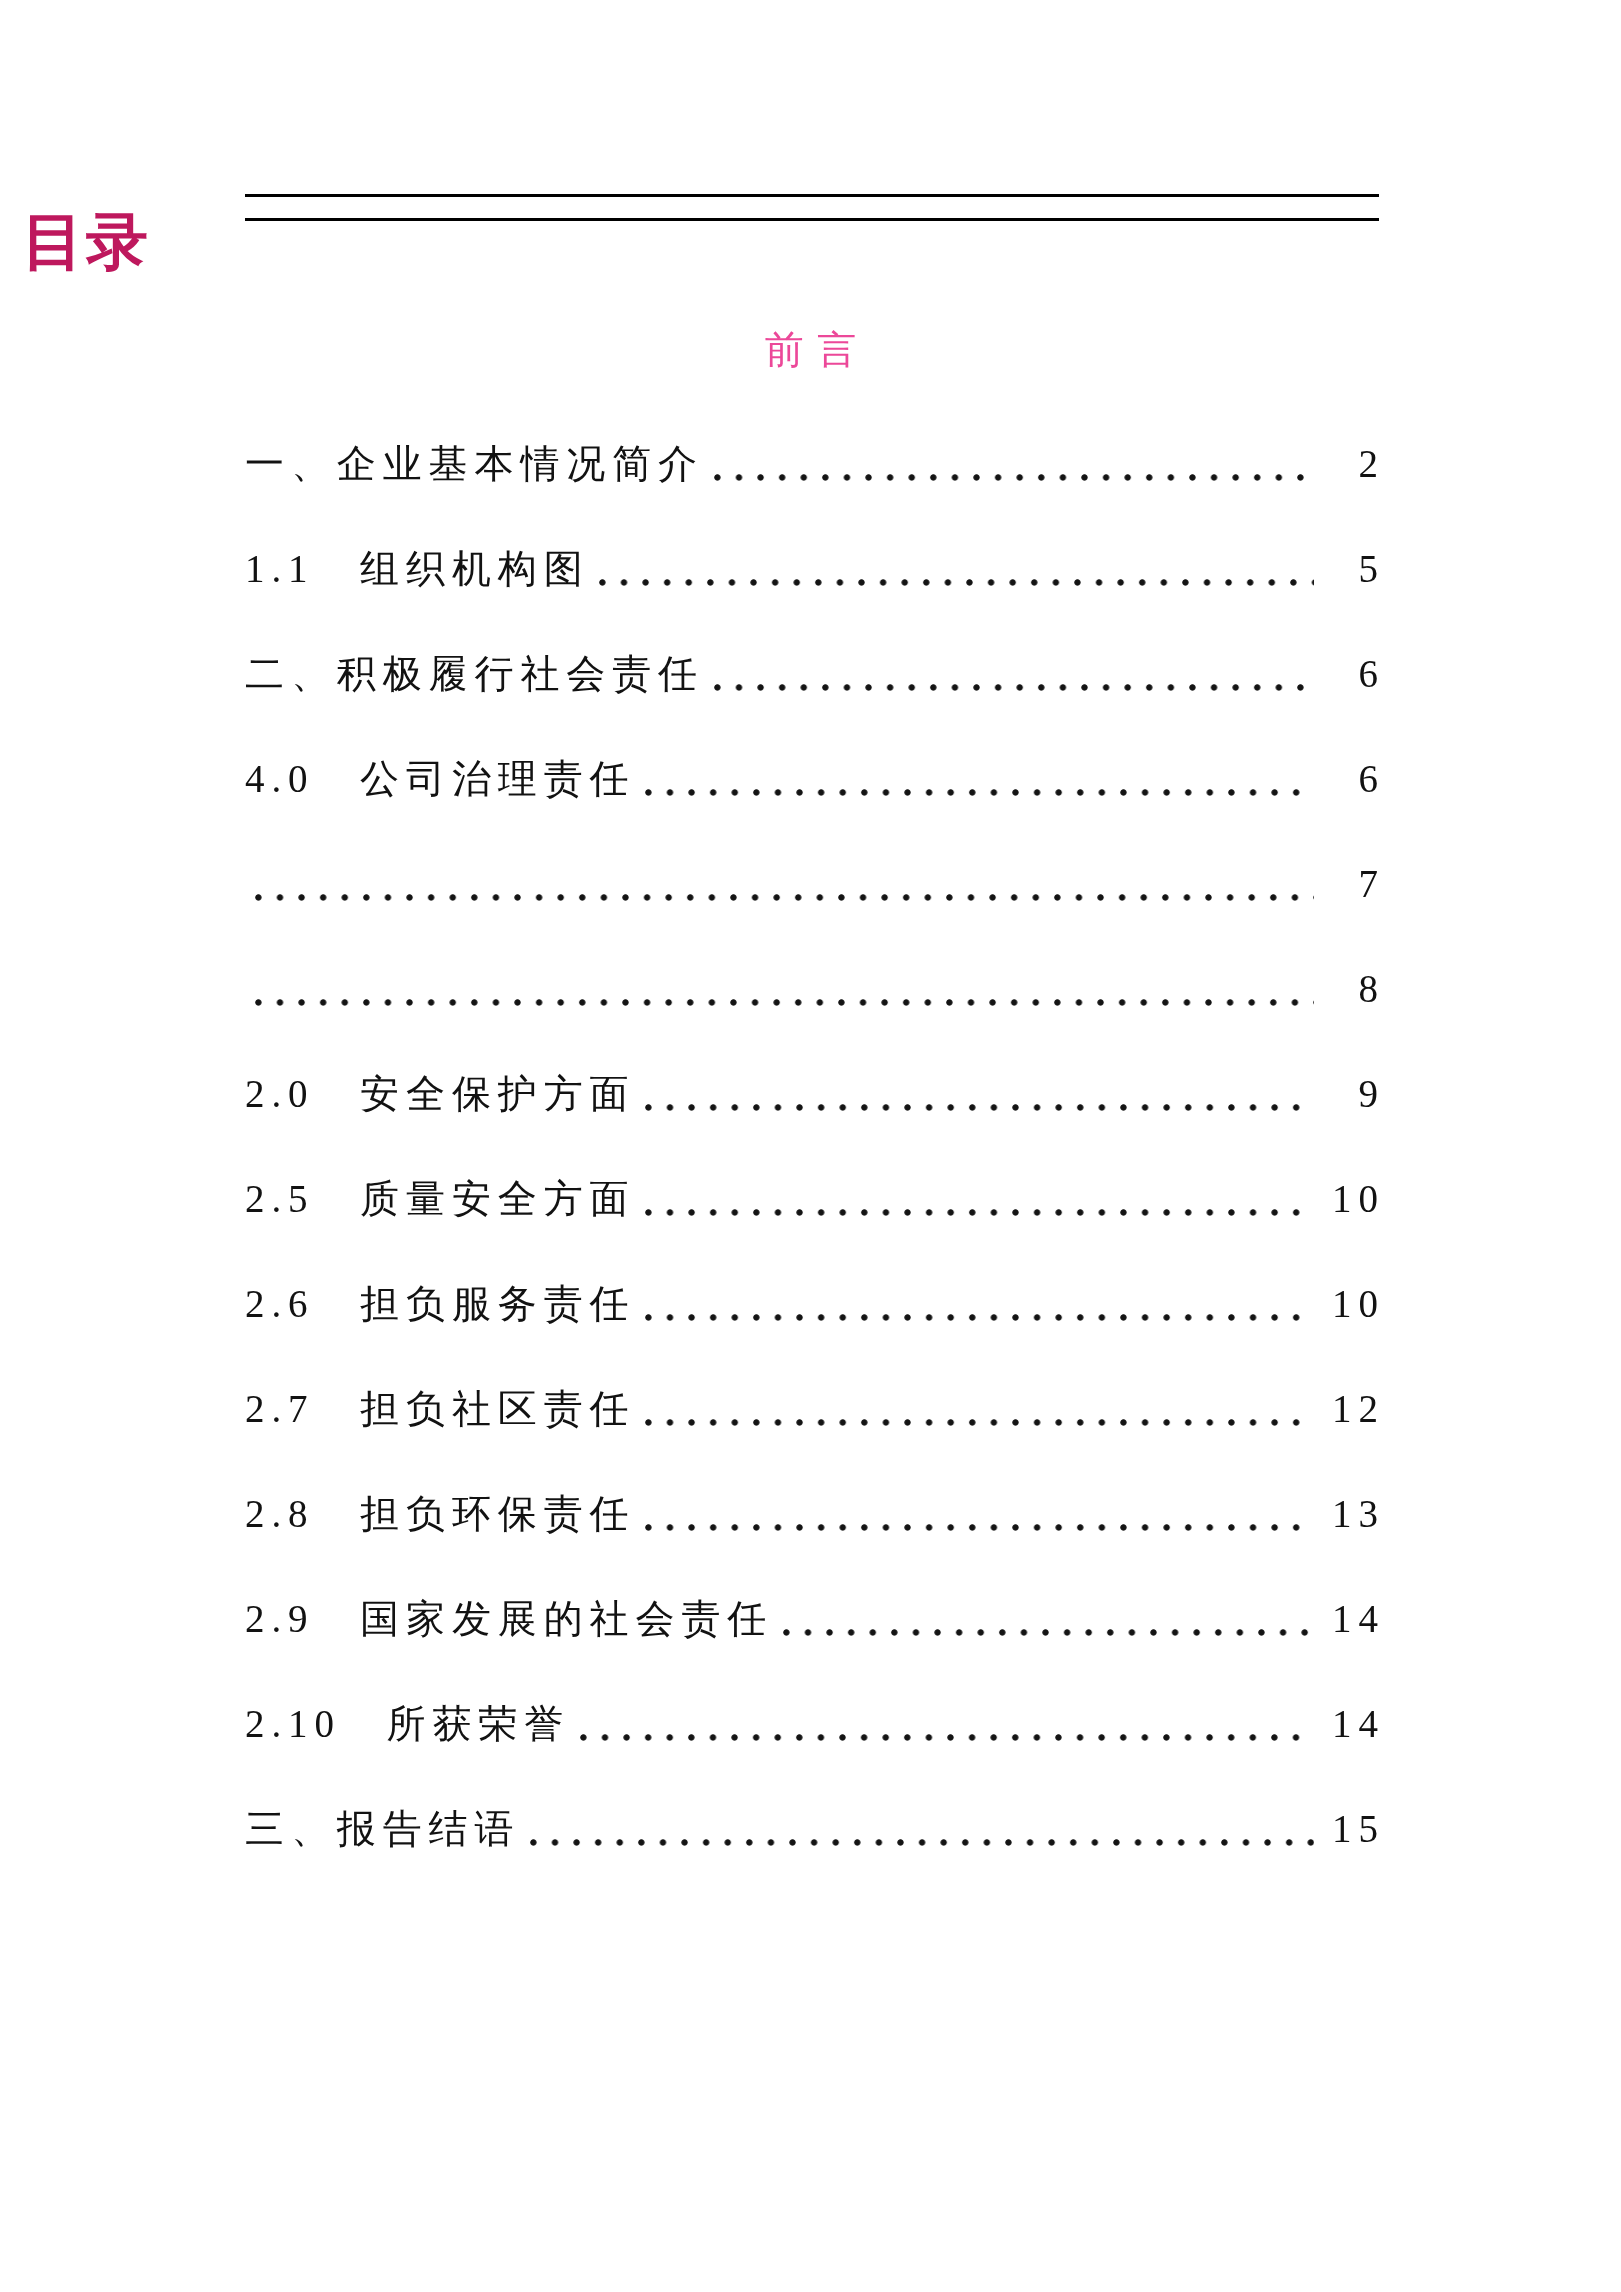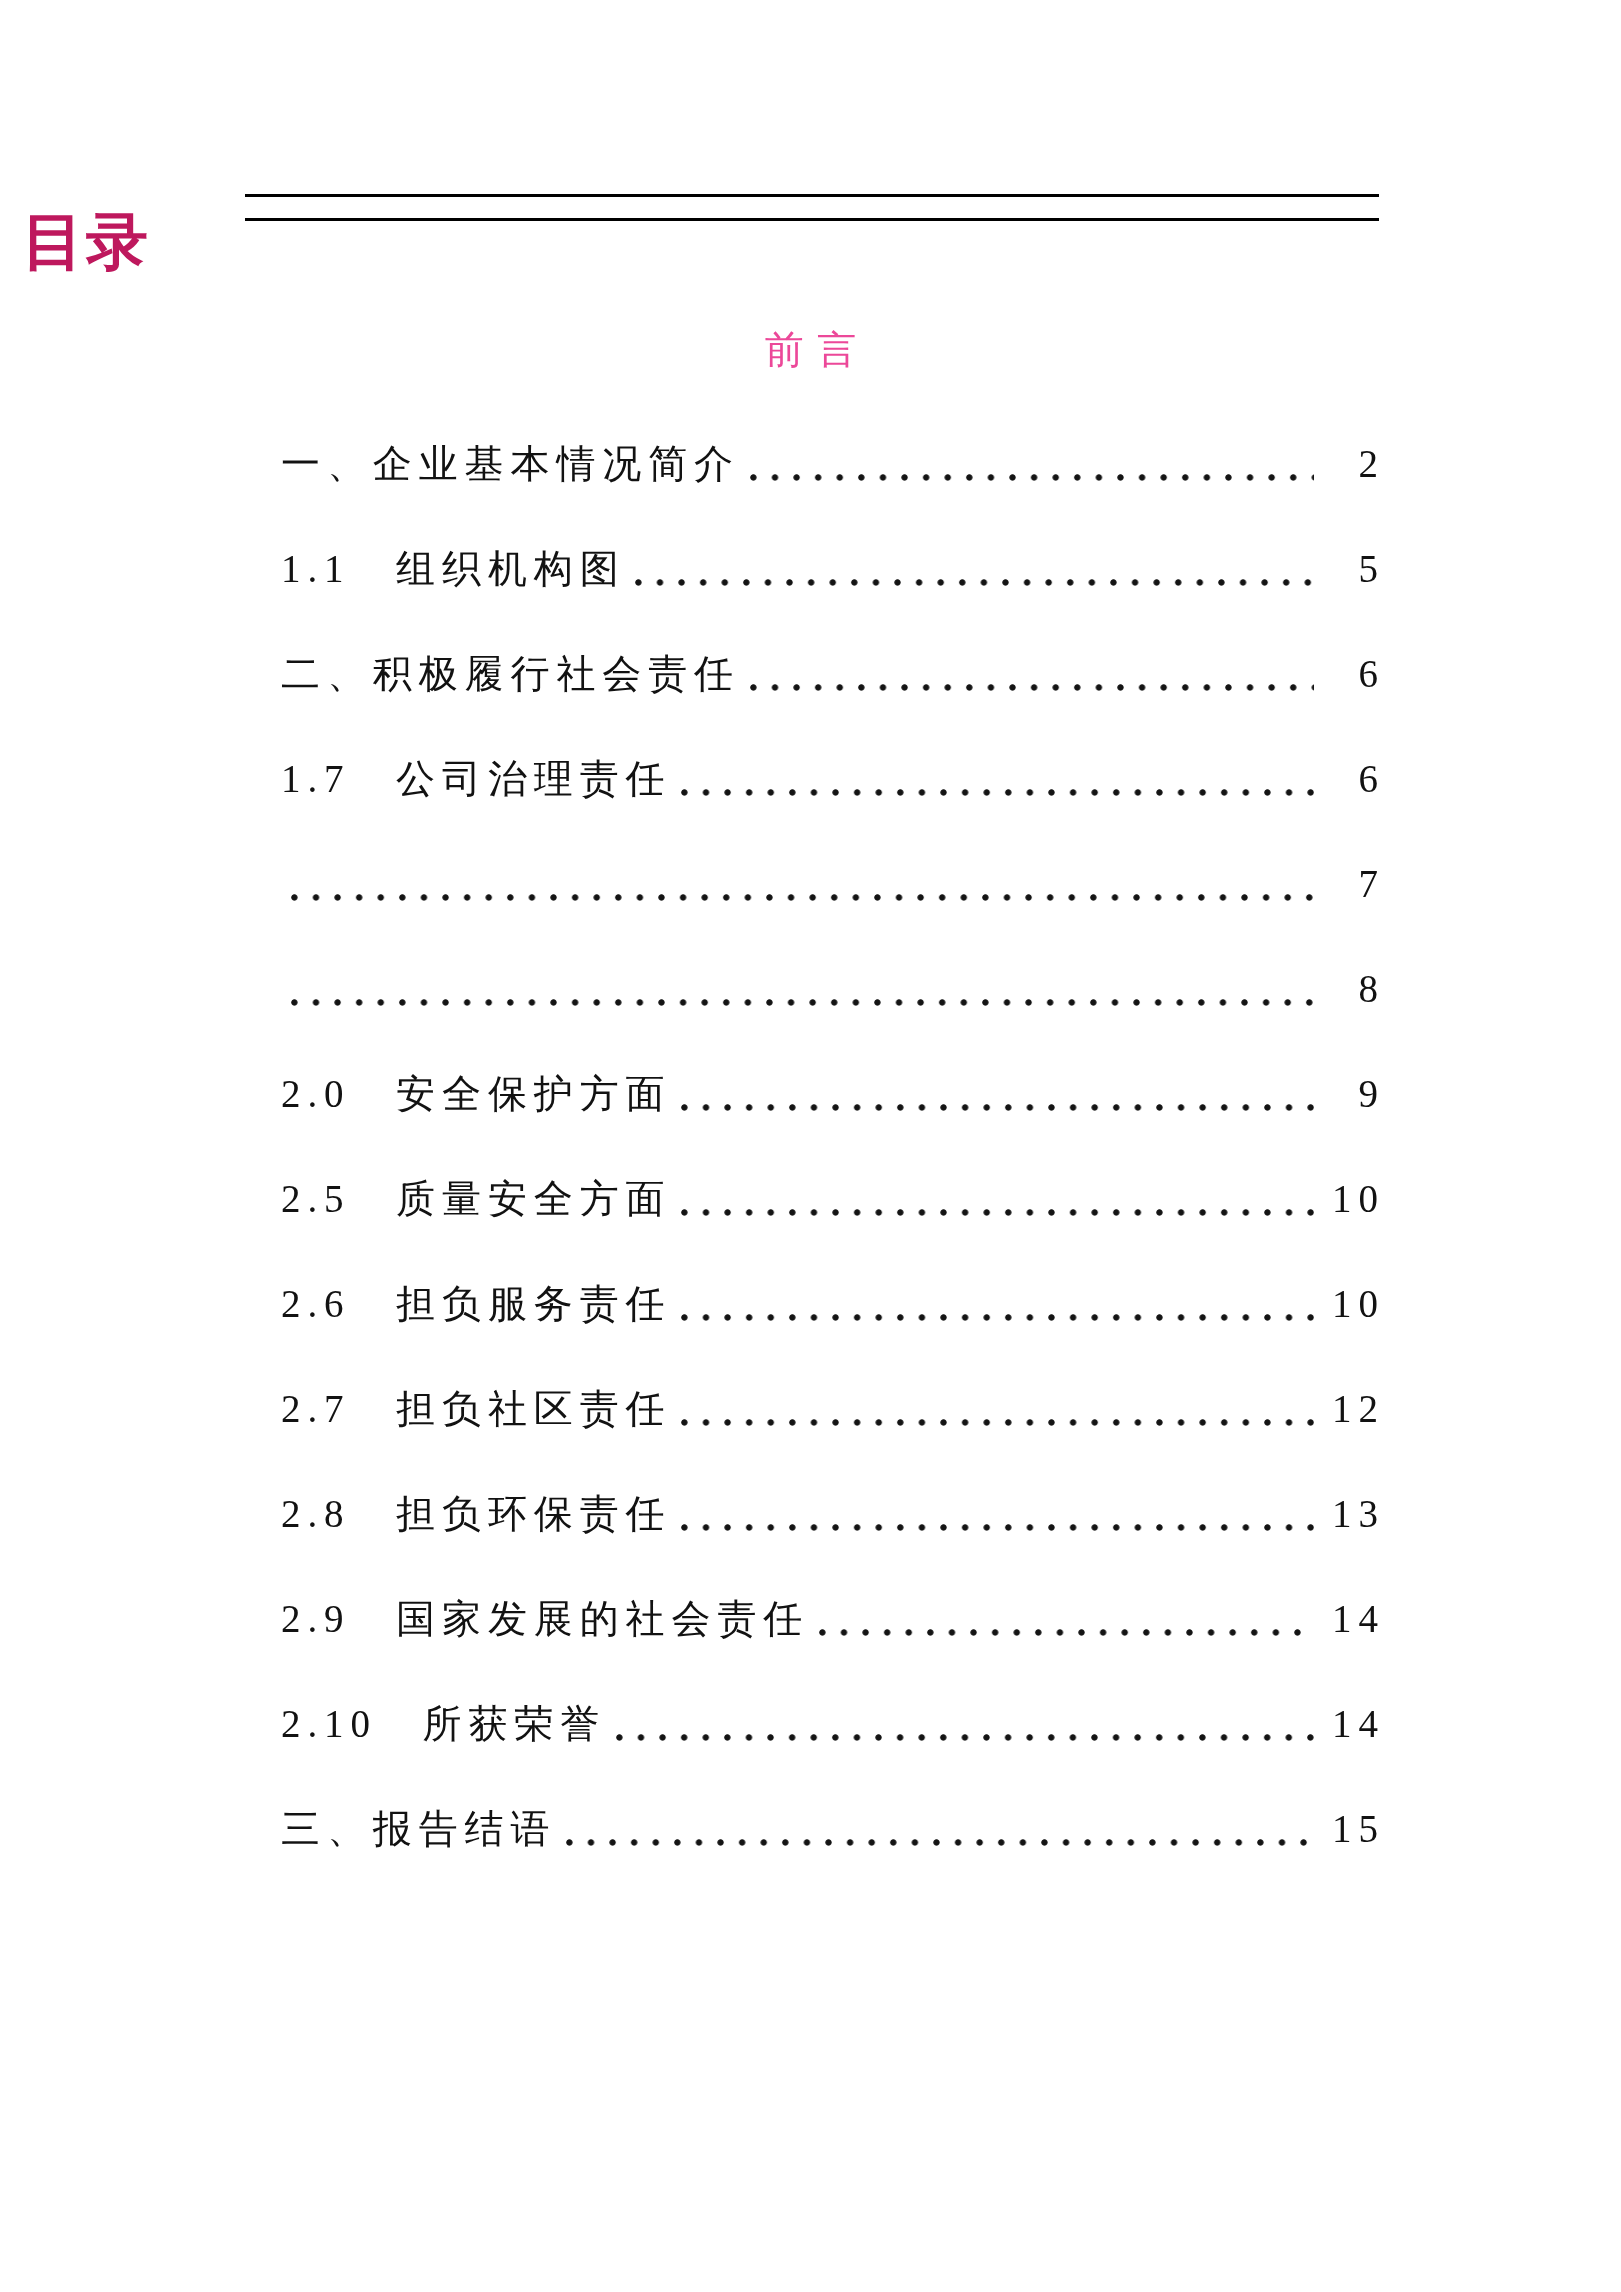--- a/index.html
+++ b/index.html
@@ -55,21 +55,20 @@
   .toc {
     position: absolute;
     top: 441px;
     left: 245px;
     width: 1133px;
   }
   .toc-row {
     height: 105px;
     display: flex;
     align-items: flex-start;
-    margin-left: 36px;
   }
   .toc-label {
     font-size: 39px;
     line-height: 45px;
     letter-spacing: 6.9px;
     word-spacing: 29px;
     white-space: nowrap;
     color: #121212;
   }
   .toc-leader {
@@ -125,21 +124,21 @@
       <span class="toc-page">5</span>
     </div>
 
     <div class="toc-row">
       <span class="toc-label">二、积极履行社会责任</span>
       <span class="toc-leader"></span>
       <span class="toc-page">6</span>
     </div>
 
     <div class="toc-row">
-      <span class="toc-label">1.7 公司治理责任</span>
+      <span class="toc-label">4.0 公司治理责任</span>
       <span class="toc-leader"></span>
       <span class="toc-page">6</span>
     </div>
 
     <div class="toc-row">
       <span class="toc-leader"></span>
       <span class="toc-page">7</span>
     </div>
 
     <div class="toc-row">

